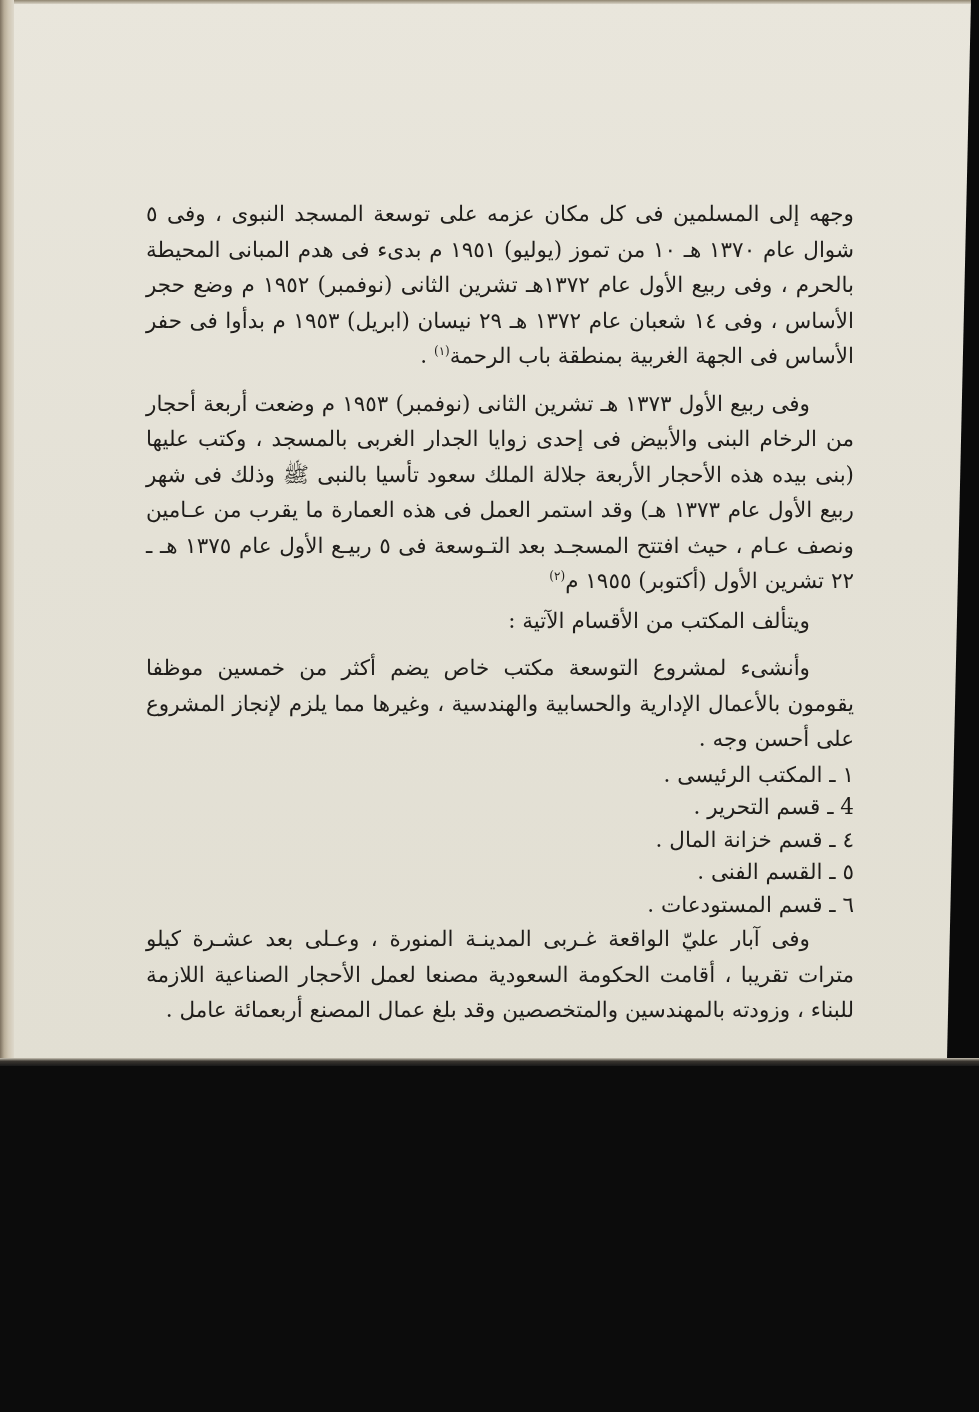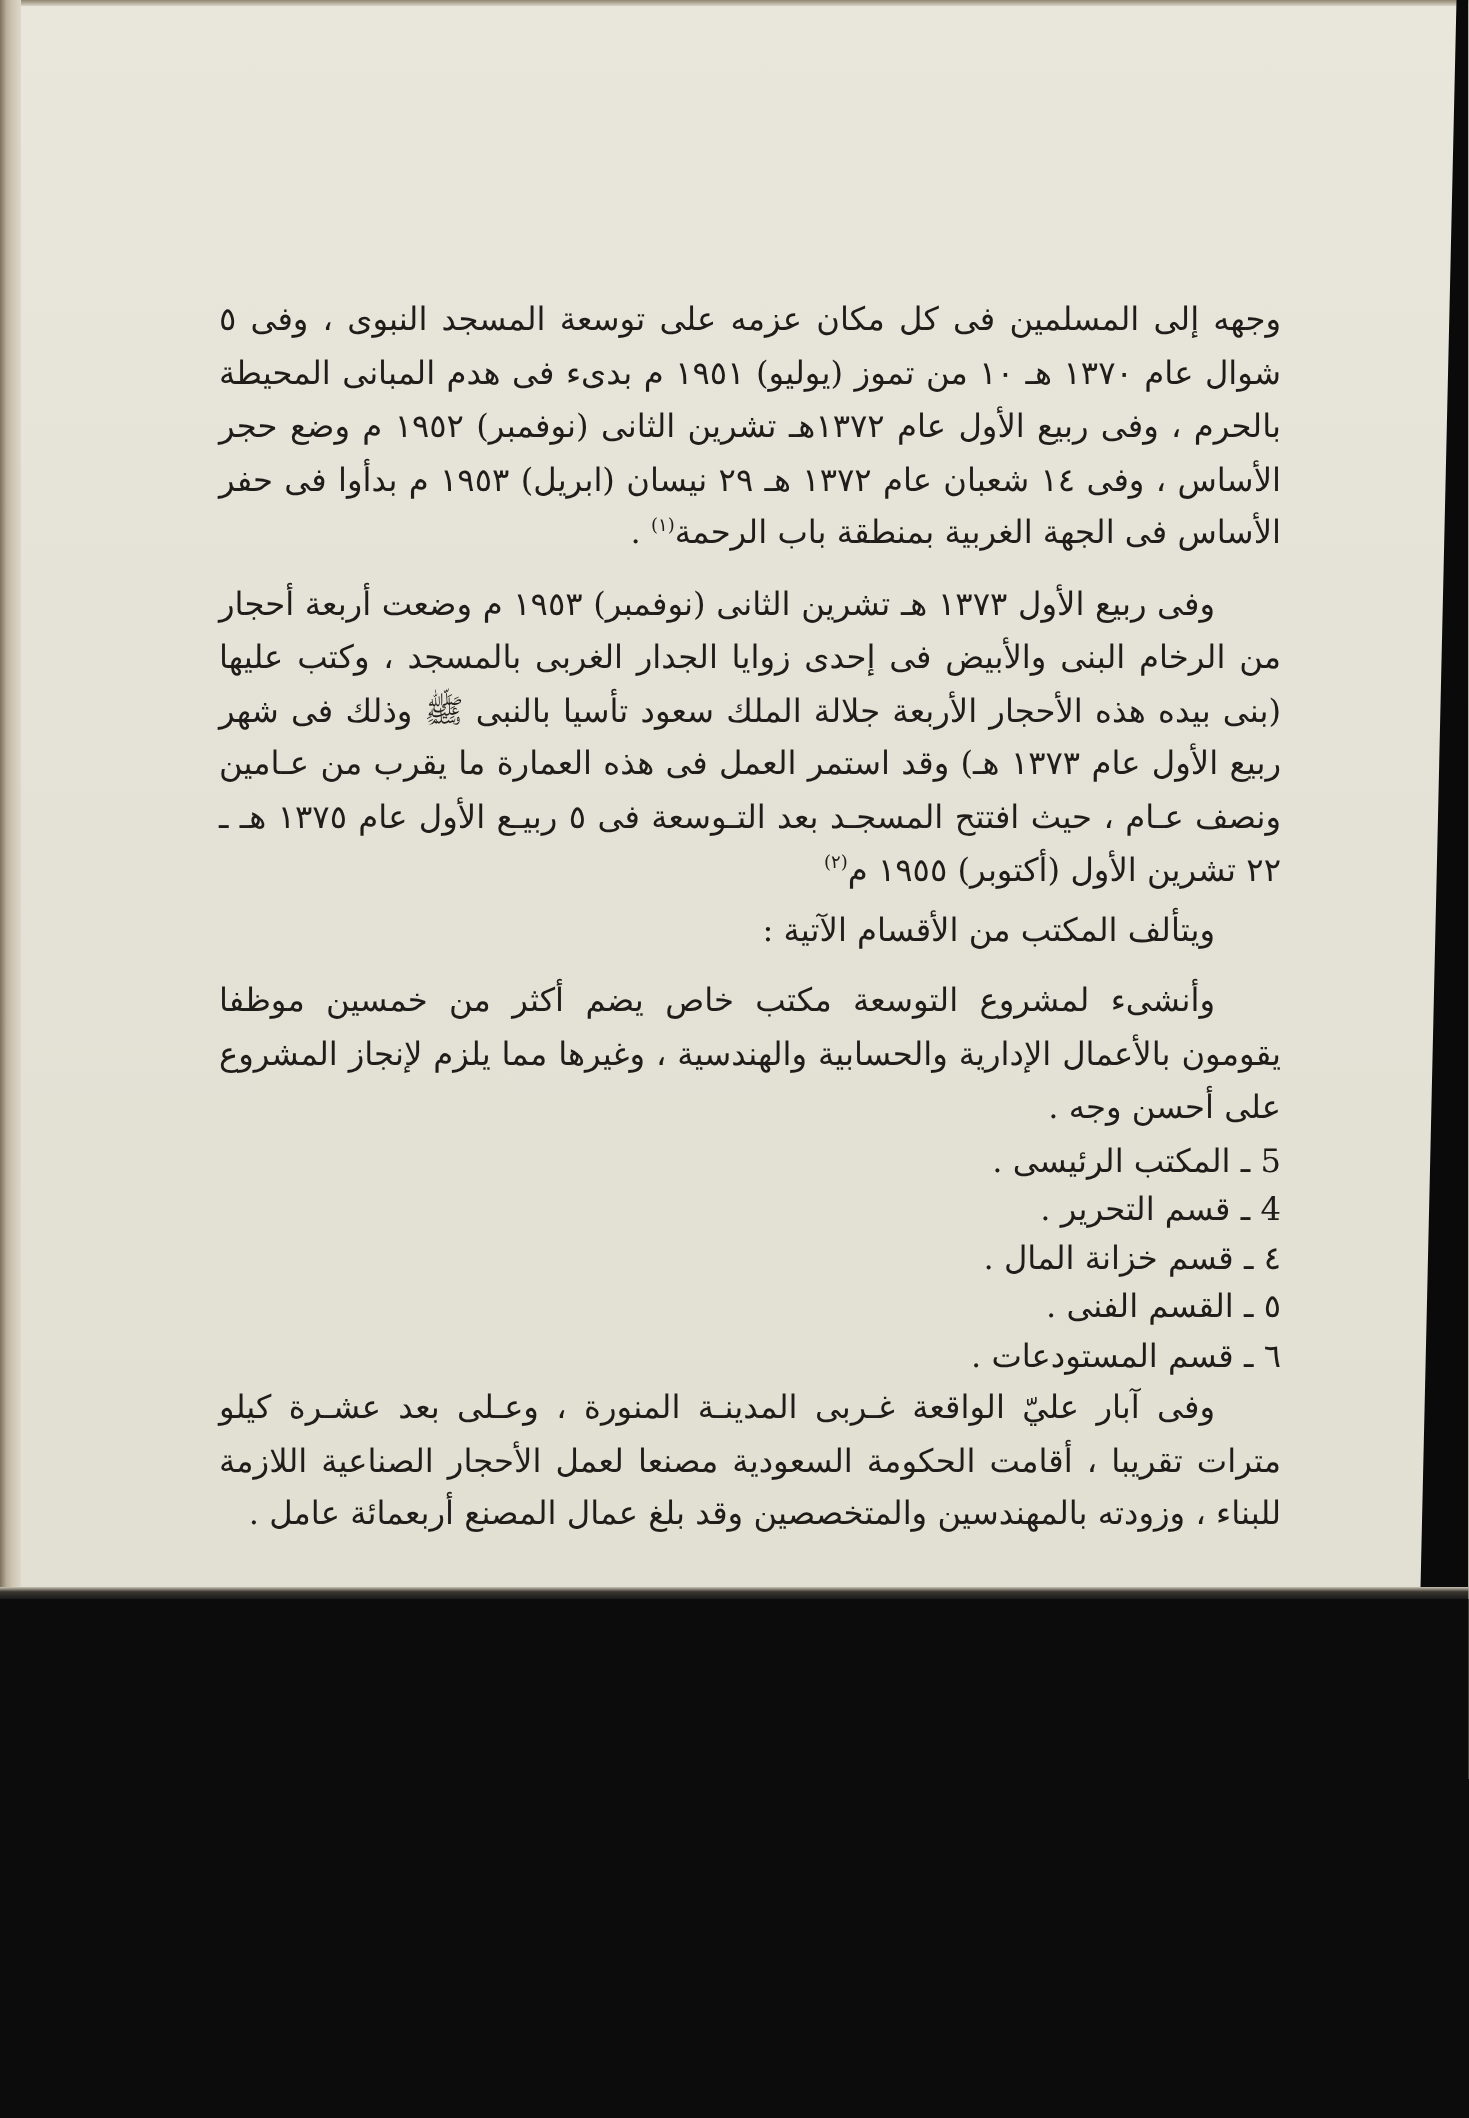--- a/index.html
+++ b/index.html
@@ -119,21 +119,21 @@
   <div class="text-block">
     <p class="para"><span>وجهه إلى المسلمين فى كل مكان عزمه على توسعة المسجد النبوى ، وفى ٥ شوال عام ١٣٧٠ هـ ١٠ من تموز (يوليو) ١٩٥١ م بدىء فى هدم المبانى المحيطة بالحرم ، وفى ربيع الأول عام ١٣٧٢هـ تشرين الثانى (نوفمبر) ١٩٥٢ م وضع حجر الأساس ، وفى ١٤ شعبان عام ١٣٧٢ هـ ٢٩ نيسان (ابريل) ١٩٥٣ م بدأوا فى حفر الأساس فى الجهة الغربية بمنطقة باب الرحمة</span><span class="sup">(١)</span><span> .</span></p>
 
     <p class="para indent"><span>وفى ربيع الأول ١٣٧٣ هـ تشرين الثانى (نوفمبر) ١٩٥٣ م وضعت أربعة أحجار من الرخام البنى والأبيض فى إحدى زوايا الجدار الغربى بالمسجد ، وكتب عليها (بنى بيده هذه الأحجار الأربعة جلالة الملك سعود تأسيا بالنبى ﷺ وذلك فى شهر ربيع الأول عام ١٣٧٣ هـ) وقد استمر العمل فى هذه العمارة ما يقرب من عـامين ونصف عـام ، حيث افتتح المسجـد بعد التـوسعة فى ٥ ربيـع الأول عام ١٣٧٥ هـ ـ ٢٢ تشرين الأول (أكتوبر) ١٩٥٥ م</span><span class="sup">(٢)</span></p>
 
     <p class="para indent" style="margin-top:4px;">ويتألف المكتب من الأقسام الآتية :</p>
 
     <p class="para indent">وأنشىء لمشروع التوسعة مكتب خاص يضم أكثر من خمسين موظفا يقومون بالأعمال الإدارية والحسابية والهندسية ، وغيرها مما يلزم لإنجاز المشروع على أحسن وجه .</p>
 
     <ul class="list">
-      <li>5 ـ المكتب الرئيسى .</li>
+      <li>١ ـ المكتب الرئيسى .</li>
       <li>4 ـ قسم التحرير .</li>
       <li>٤ ـ قسم خزانة المال .</li>
       <li>٥ ـ القسم الفنى .</li>
       <li>٦ ـ قسم المستودعات .</li>
     </ul>
 
 
     <p class="para indent">وفى آبار عليّ الواقعة غـربى المدينـة المنورة ، وعـلى بعد عشـرة كيلو مترات تقريبا ، أقامت الحكومة السعودية مصنعا لعمل الأحجار الصناعية اللازمة للبناء ، وزودته بالمهندسين والمتخصصين وقد بلغ عمال المصنع أربعمائة عامل .</p>
   </div>
 

